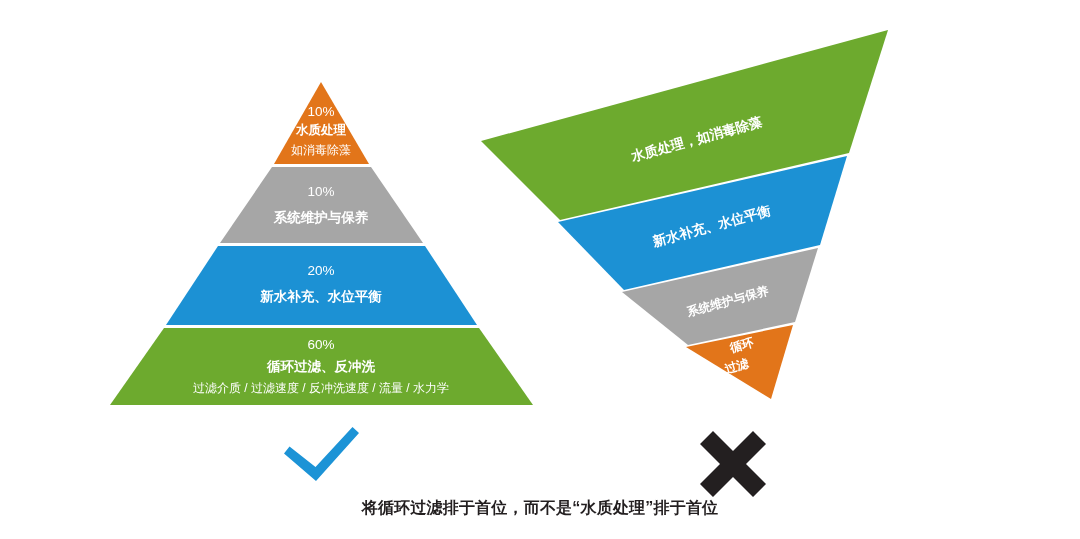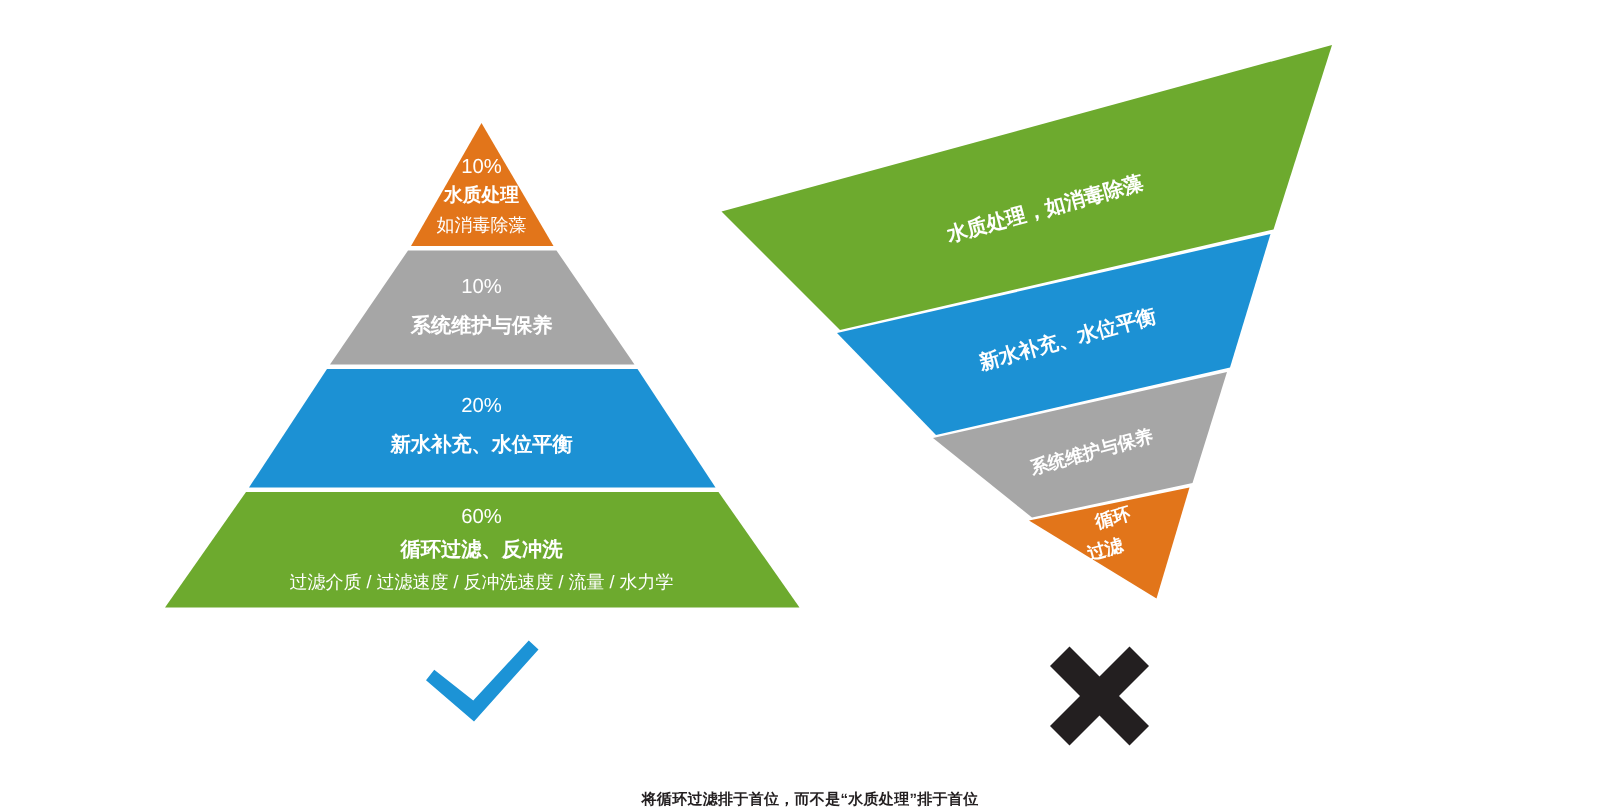--- a/index.html
+++ b/index.html
@@ -67,24 +67,24 @@
     font-weight: 700;
     font-size: 12px;
     text-anchor: middle;
     dominant-baseline: middle;
   }
   
   .caption {
     position: absolute;
     left: 0;
     right: 0;
-    top: 526px;
+    top: 498px;
     text-align: center;
     font-family: "Liberation Sans", "DejaVu Sans", sans-serif;
-    font-size: 10px;
+    font-size: 16px;
     font-weight: 700;
     color: #231f20;
     letter-spacing: 0.2px;
     white-space: nowrap;
   }
 </style>
 </head>
 <body>
 
 <div id="stage">

